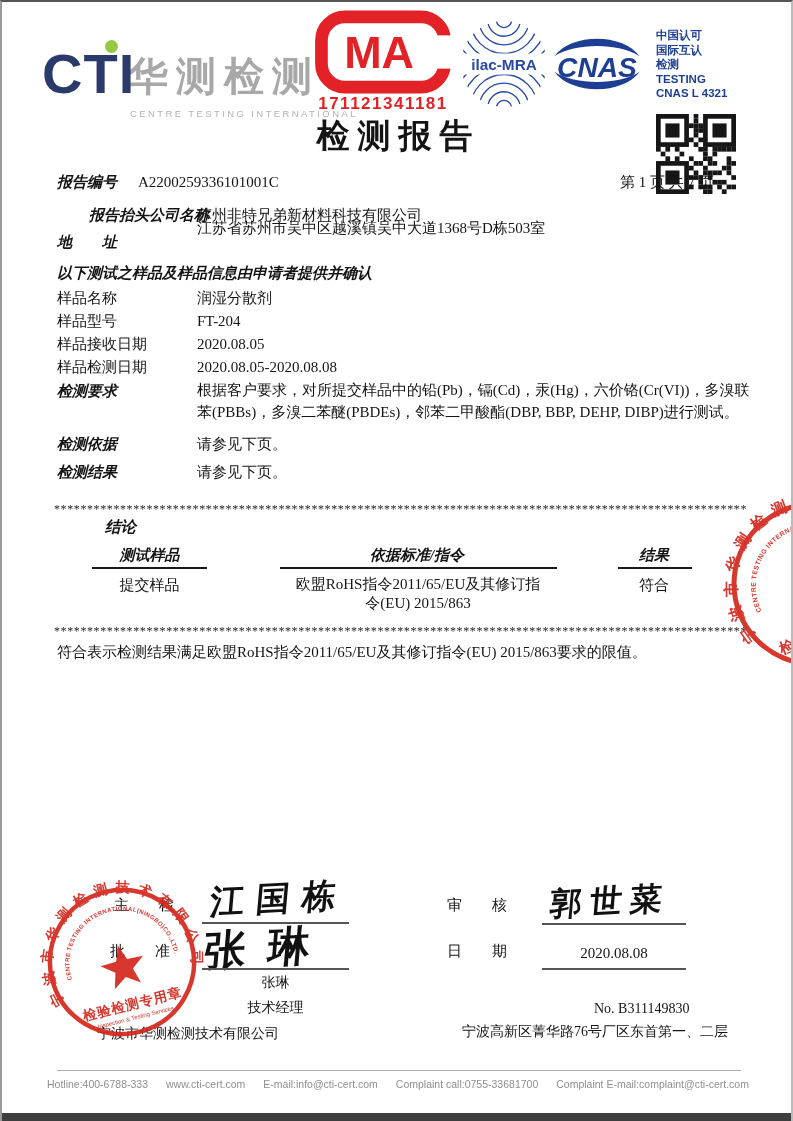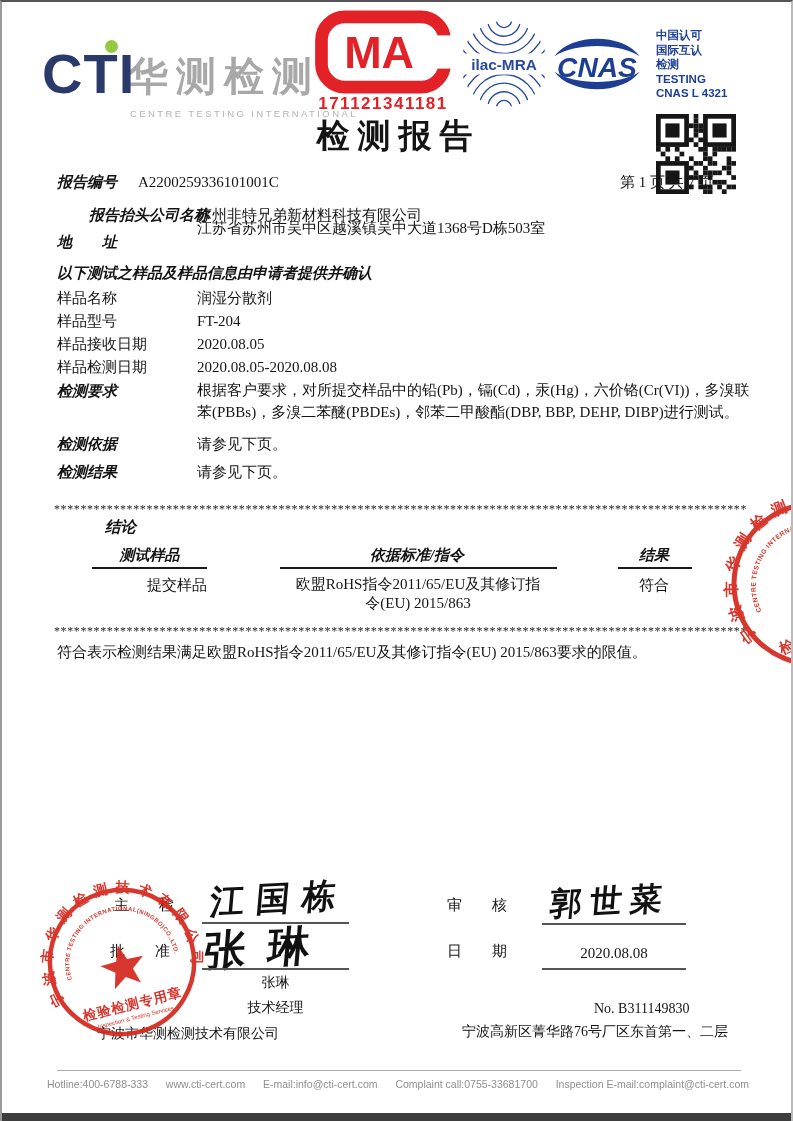--- a/index.html
+++ b/index.html
@@ -208,21 +208,21 @@
   <div class="abs b" style="left:55px;top:515px;font-size:15.5px;margin-left:48px;">结论</div>
 
   <div class="abs t15 b cell" style="left:90px;top:543px;width:115px;">测试样品</div>
   <div class="abs t15 b cell" style="left:275px;top:543px;width:280px;">依据标准/指令</div>
   <div class="abs t15 b cell" style="left:613px;top:543px;width:78px;">结果</div>
 
   <div class="abs rule" style="left:90px;top:565px;width:115px;"></div>
   <div class="abs rule" style="left:278px;top:565px;width:277px;"></div>
   <div class="abs rule" style="left:616px;top:565px;width:74px;"></div>
 
-  <div class="abs t15 cell" style="left:90px;top:573px;width:115px;text-align:right;">提交样品</div>
+  <div class="abs t15 cell" style="left:90px;top:573px;width:115px;">提交样品</div>
   <div class="abs cell" style="left:288px;top:573px;width:256px;font-size:15px;line-height:19px;">欧盟RoHS指令2011/65/EU及其修订指令(EU) 2015/863</div>
   <div class="abs t15 cell" style="left:613px;top:573px;width:78px;">符合</div>
 
   <div class="abs stars" style="left:52px;top:622px;">************************************************************************************************************************</div>
   <div class="abs t15" style="left:55px;top:640px;width:640px;">符合表示检测结果满足欧盟RoHS指令2011/65/EU及其修订指令(EU) 2015/863要求的限值。</div>
 
   <div class="abs t15" style="left:112px;top:893px;">主　　检</div>
   <div class="abs t15" style="left:108px;top:939px;">批　　准</div>
 
   <div class="abs sig" style="left:208px;top:874px;font-size:34px;letter-spacing:12px;">江国栋</div>
@@ -279,17 +279,17 @@
       <text y="59" text-anchor="middle" font-size="6" fill="#d5281e" font-family="Liberation Sans, DejaVu Sans, sans-serif">Inspection &amp; Testing Services</text>
     </svg>
   </div>
 
   <div class="abs" style="left:55px;top:1068px;width:684px;height:1px;background:#adadad;"></div>
   <div class="abs footer-row sans" style="left:45px;top:1076px;width:702px;">
     <span>Hotline:400-6788-333</span>
     <span>www.cti-cert.com</span>
     <span>E-mail:info@cti-cert.com</span>
     <span>Complaint call:0755-33681700</span>
-    <span>Inspection E-mail:complaint@cti-cert.com</span>
+    <span>Complaint E-mail:complaint@cti-cert.com</span>
   </div>
 
   <div class="bottombar"></div>
 </div>
 
 </body></html>

